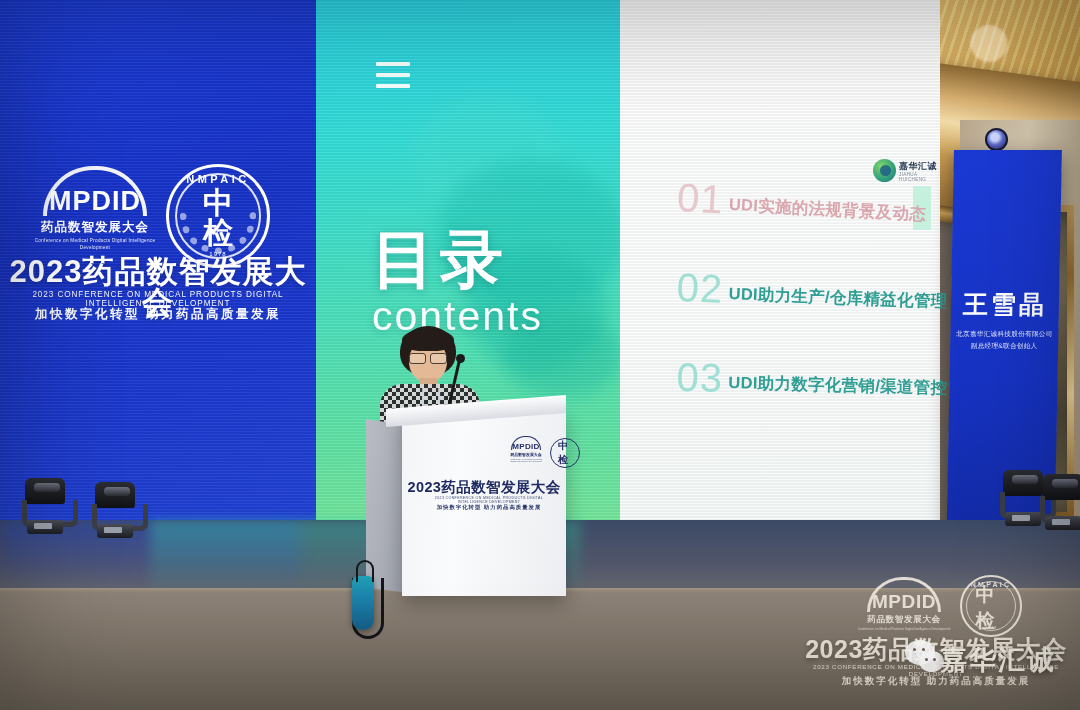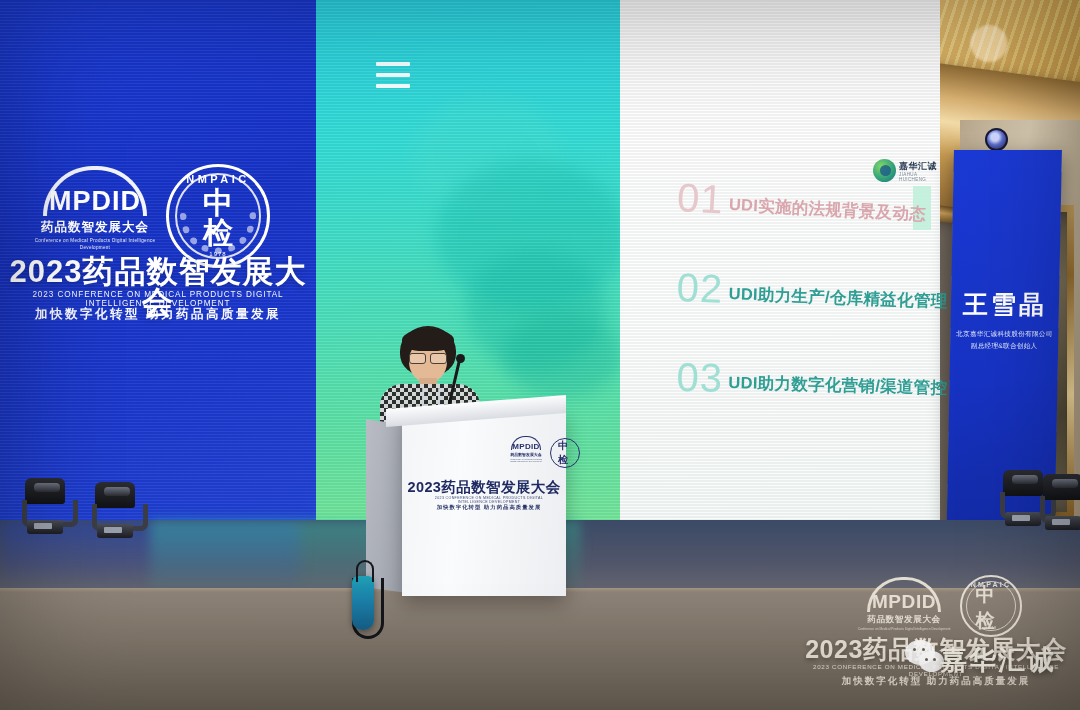--- a/index.html
+++ b/index.html
@@ -483,20 +483,22 @@
       <div class="blob blob-d"></div>
       <div class="blob blob-a"></div>
       <div class="blob blob-b"></div>
       <div class="blob blob-c"></div>
     </div>
     <div class="hamburger">
         <i></i>
         <i></i>
         <i></i>
       </div>
+    <div class="mulu">目录</div>
+    <div class="contents">contents</div>
 
     <div class="panel-white"></div>
     <div class="mint-chip"></div>
 
     <div class="slide-logo">
       <div class="dot"></div>
       <div class="lg-t">嘉华汇诚</div>
       <div class="lg-s">JIAHUA HUICHENG</div>
     </div>
 

